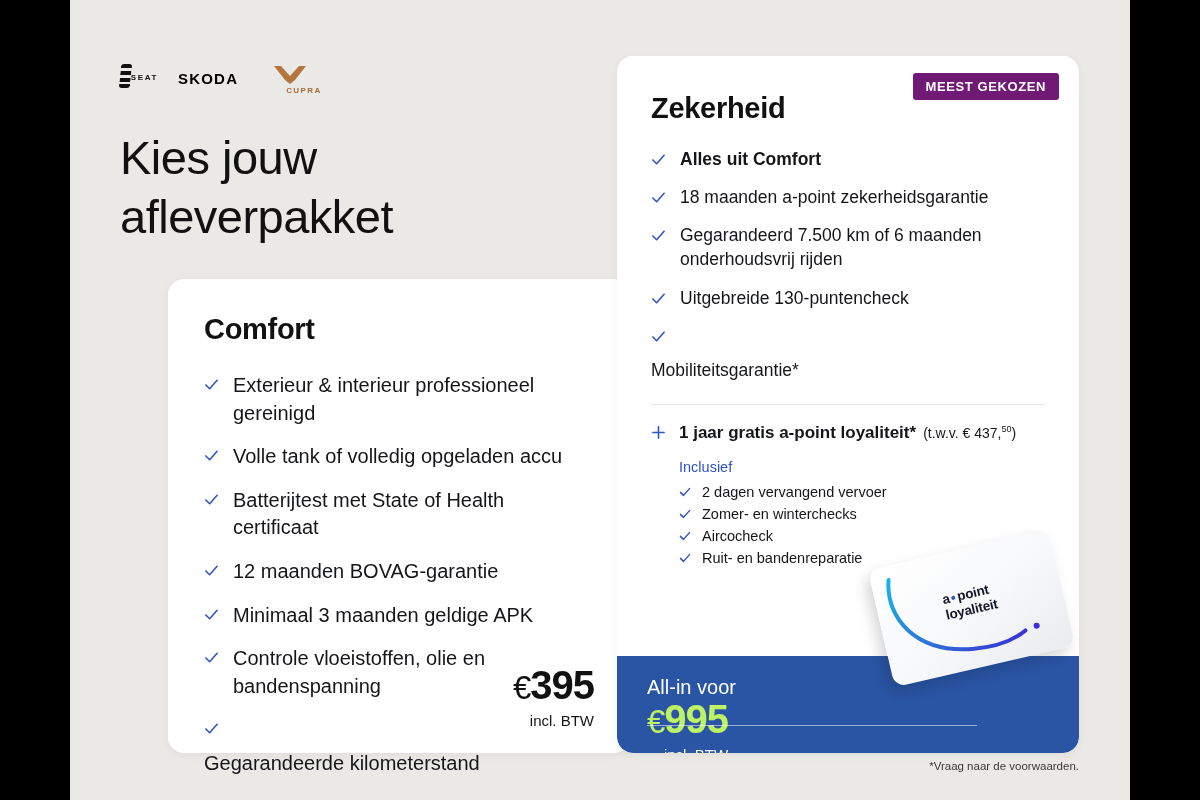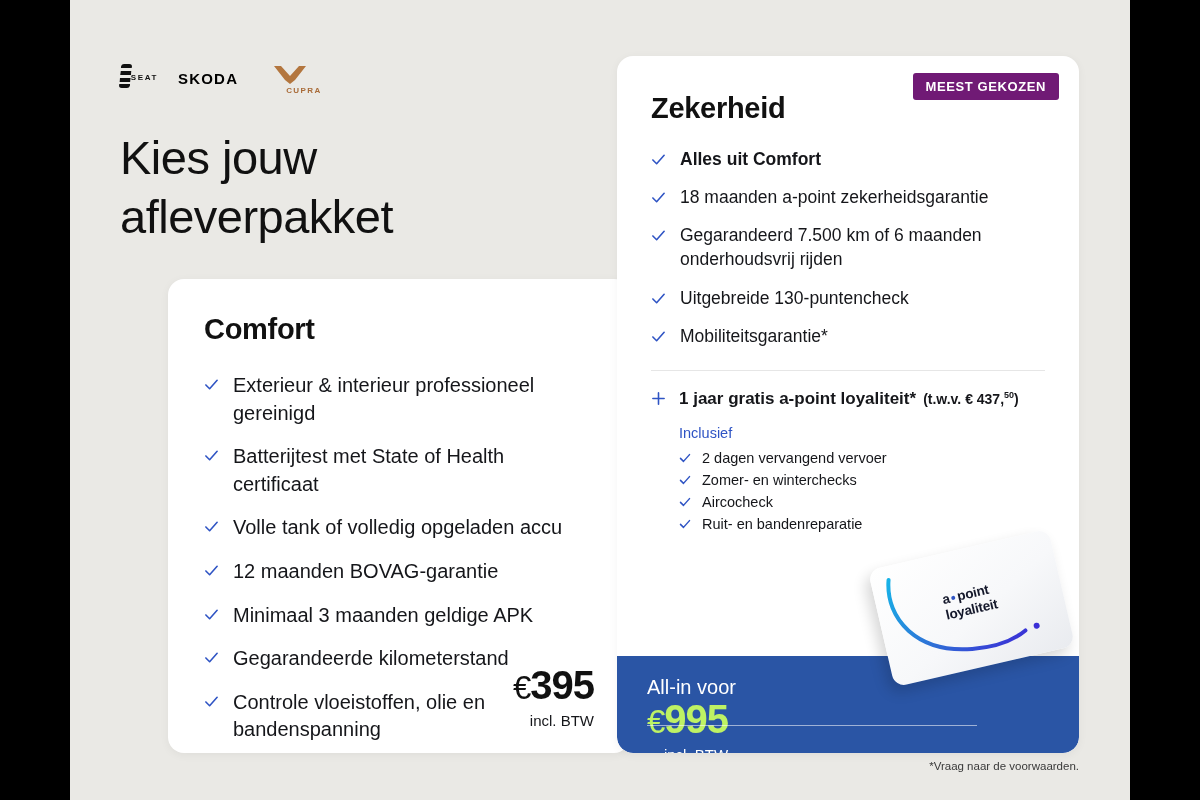--- a/index.html
+++ b/index.html
@@ -136,21 +136,21 @@
   }
 
   
   ul.features { list-style: none; }
   ul.features li {
     display: flex;
     align-items: flex-start;
     gap: 14px;
     margin-bottom: 16px;
   }
-  ul.features li:last-child { margin-bottom: 0; }
+  ul.features li:last-child { margin-bottom: 0; flex-direction: column; }
   .check {
     flex: 0 0 auto;
     width: 15px; height: 15px;
     margin-top: 5px;
   }
   .check svg { display: block; width: 15px; height: 15px; }
   .feat-text {
     font-size: 20px;
     line-height: 1.38;
     color: #15161a;
@@ -180,21 +180,21 @@
   .plus svg { display: block; }
   .loyalty-title {
     font-size: 17px;
     font-weight: 700;
     color: #15161a;
   }
   .loyalty-value {
     font-size: 14px;
     color: #15161a;
     margin-left: 7px;
-    font-weight: 700;
+    font-weight: 400;
   }
   .loyalty-value sup { font-size: 9px; vertical-align: super; }
 
   .inclusief {
     color: #2f54c4;
     font-size: 14.5px;
     margin: 16px 0 9px 28px;
   }
   ul.subfeatures {
     list-style: none;
@@ -367,66 +367,66 @@
           </span>
           <span class="feat-text">Exterieur &amp; interieur professioneel gereinigd</span>
         </li>
 
         <li>
           <span class="check">
             <svg viewBox="0 0 16 16" aria-hidden="true">
                 <path d="M2 8.5 L6 12.5 L14 3.5" fill="none" stroke="#2f54c4" stroke-width="1.7" stroke-linecap="round" stroke-linejoin="round"></path>
               </svg>
           </span>
+          <span class="feat-text">Volle tank of volledig opgeladen accu</span>
+        </li>
+
+        <li>
+          <span class="check">
+            <svg viewBox="0 0 16 16" aria-hidden="true">
+                <path d="M2 8.5 L6 12.5 L14 3.5" fill="none" stroke="#2f54c4" stroke-width="1.7" stroke-linecap="round" stroke-linejoin="round"></path>
+              </svg>
+          </span>
           <span class="feat-text">Batterijtest met State of Health certificaat</span>
         </li>
 
         <li>
           <span class="check">
             <svg viewBox="0 0 16 16" aria-hidden="true">
                 <path d="M2 8.5 L6 12.5 L14 3.5" fill="none" stroke="#2f54c4" stroke-width="1.7" stroke-linecap="round" stroke-linejoin="round"></path>
               </svg>
           </span>
-          <span class="feat-text">Volle tank of volledig opgeladen accu</span>
-        </li>
-
-        <li>
-          <span class="check">
-            <svg viewBox="0 0 16 16" aria-hidden="true">
-                <path d="M2 8.5 L6 12.5 L14 3.5" fill="none" stroke="#2f54c4" stroke-width="1.7" stroke-linecap="round" stroke-linejoin="round"></path>
-              </svg>
-          </span>
           <span class="feat-text">12 maanden BOVAG-garantie</span>
         </li>
 
         <li>
           <span class="check">
             <svg viewBox="0 0 16 16" aria-hidden="true">
                 <path d="M2 8.5 L6 12.5 L14 3.5" fill="none" stroke="#2f54c4" stroke-width="1.7" stroke-linecap="round" stroke-linejoin="round"></path>
               </svg>
           </span>
           <span class="feat-text">Minimaal 3 maanden geldige APK</span>
         </li>
 
         <li>
           <span class="check">
             <svg viewBox="0 0 16 16" aria-hidden="true">
                 <path d="M2 8.5 L6 12.5 L14 3.5" fill="none" stroke="#2f54c4" stroke-width="1.7" stroke-linecap="round" stroke-linejoin="round"></path>
               </svg>
           </span>
+          <span class="feat-text">Controle vloeistoffen, olie en bandenspanning</span>
+        </li>
+
+        <li>
+          <span class="check">
+            <svg viewBox="0 0 16 16" aria-hidden="true">
+                <path d="M2 8.5 L6 12.5 L14 3.5" fill="none" stroke="#2f54c4" stroke-width="1.7" stroke-linecap="round" stroke-linejoin="round"></path>
+              </svg>
+          </span>
           <span class="feat-text">Gegarandeerde kilometerstand</span>
-        </li>
-
-        <li>
-          <span class="check">
-            <svg viewBox="0 0 16 16" aria-hidden="true">
-                <path d="M2 8.5 L6 12.5 L14 3.5" fill="none" stroke="#2f54c4" stroke-width="1.7" stroke-linecap="round" stroke-linejoin="round"></path>
-              </svg>
-          </span>
-          <span class="feat-text">Controle vloeistoffen, olie en bandenspanning</span>
         </li>
 
       </ul>
 
       <div class="price-comfort">
         <div class="amount"><span class="eur">€</span><span>395</span></div>
         <div class="vat">incl. BTW</div>
       </div>
 
     </section>

